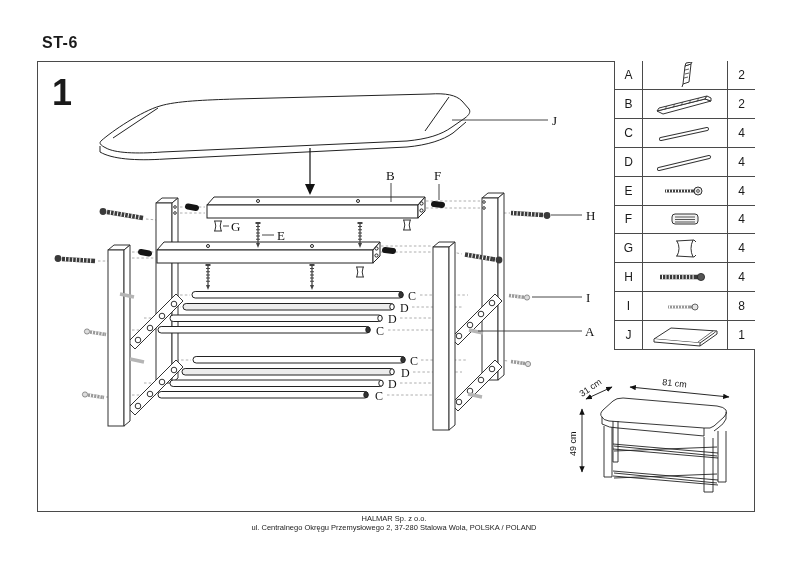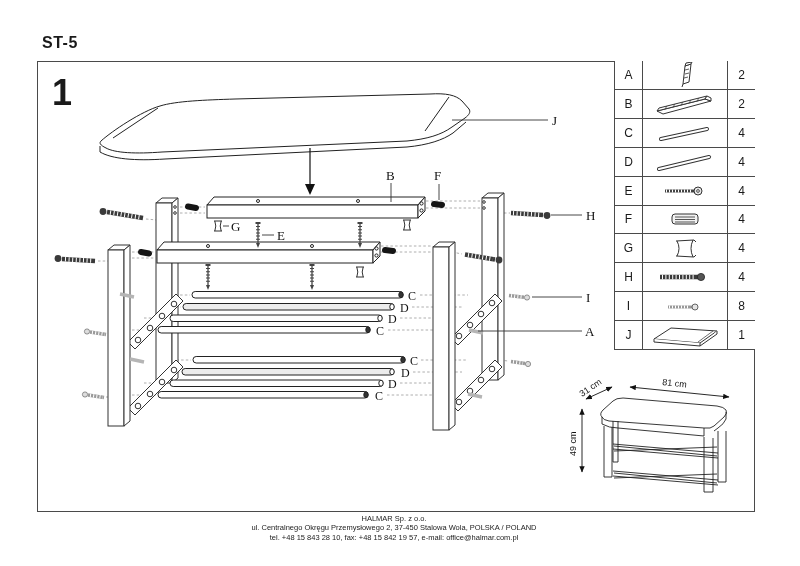--- a/index.html
+++ b/index.html
@@ -19,21 +19,21 @@
   .pletter{width:28px;border-right:1px solid #4a4a4a;}
   .picon{flex:1;border-right:1px solid #4a4a4a;}
   .pqty{width:27px;}
   
   .footer{position:absolute;left:0;top:514px;width:788px;text-align:center;
       font-size:7.5px;line-height:9.4px;color:#222;}
 </style>
 </head>
 <body>
 
-<div class="doc-title">ST-5</div>
+<div class="doc-title">ST-6</div>
 <div class="frame"></div>
 <div class="step-number">1</div>
 
 <svg class="diagram-svg" viewBox="0 0 800 566" xmlns="http://www.w3.org/2000/svg">
   <defs>
     <marker id="ah" markerWidth="9" markerHeight="8" refX="6.5" refY="3" orient="auto-start-reverse">
       <path d="M0,0 L7,3 L0,6 Z" fill="#111"></path>
     </marker>
   </defs>
 
@@ -418,15 +418,14 @@
           <path d="M11,17 L11,20 L57,24 L57,21 M74,9 L74,12 L57,24"></path>
           <path d="M70,9 L55,20" stroke-width="0.7"></path>
         </svg>
       </div>
     <div class="pcell pqty">1</div>
   </div>
 </div>
 
 <div class="footer">
   <div>HALMAR Sp. z o.o.</div>
-  <div>ul. Centralnego Okręgu Przemysłowego 2, 37-450 Stalowa Wola, POLSKA / POLAND</div>
-  <div>tel. +48 15 843 28 10, fax: +48 15 842 19 57, e-mail: office@halmar.com.pl</div>
+  <div>ul. Centralnego Okręgu Przemysłowego 2, 37-280 Stalowa Wola, POLSKA / POLAND</div>
 </div>
 
 </body></html>

